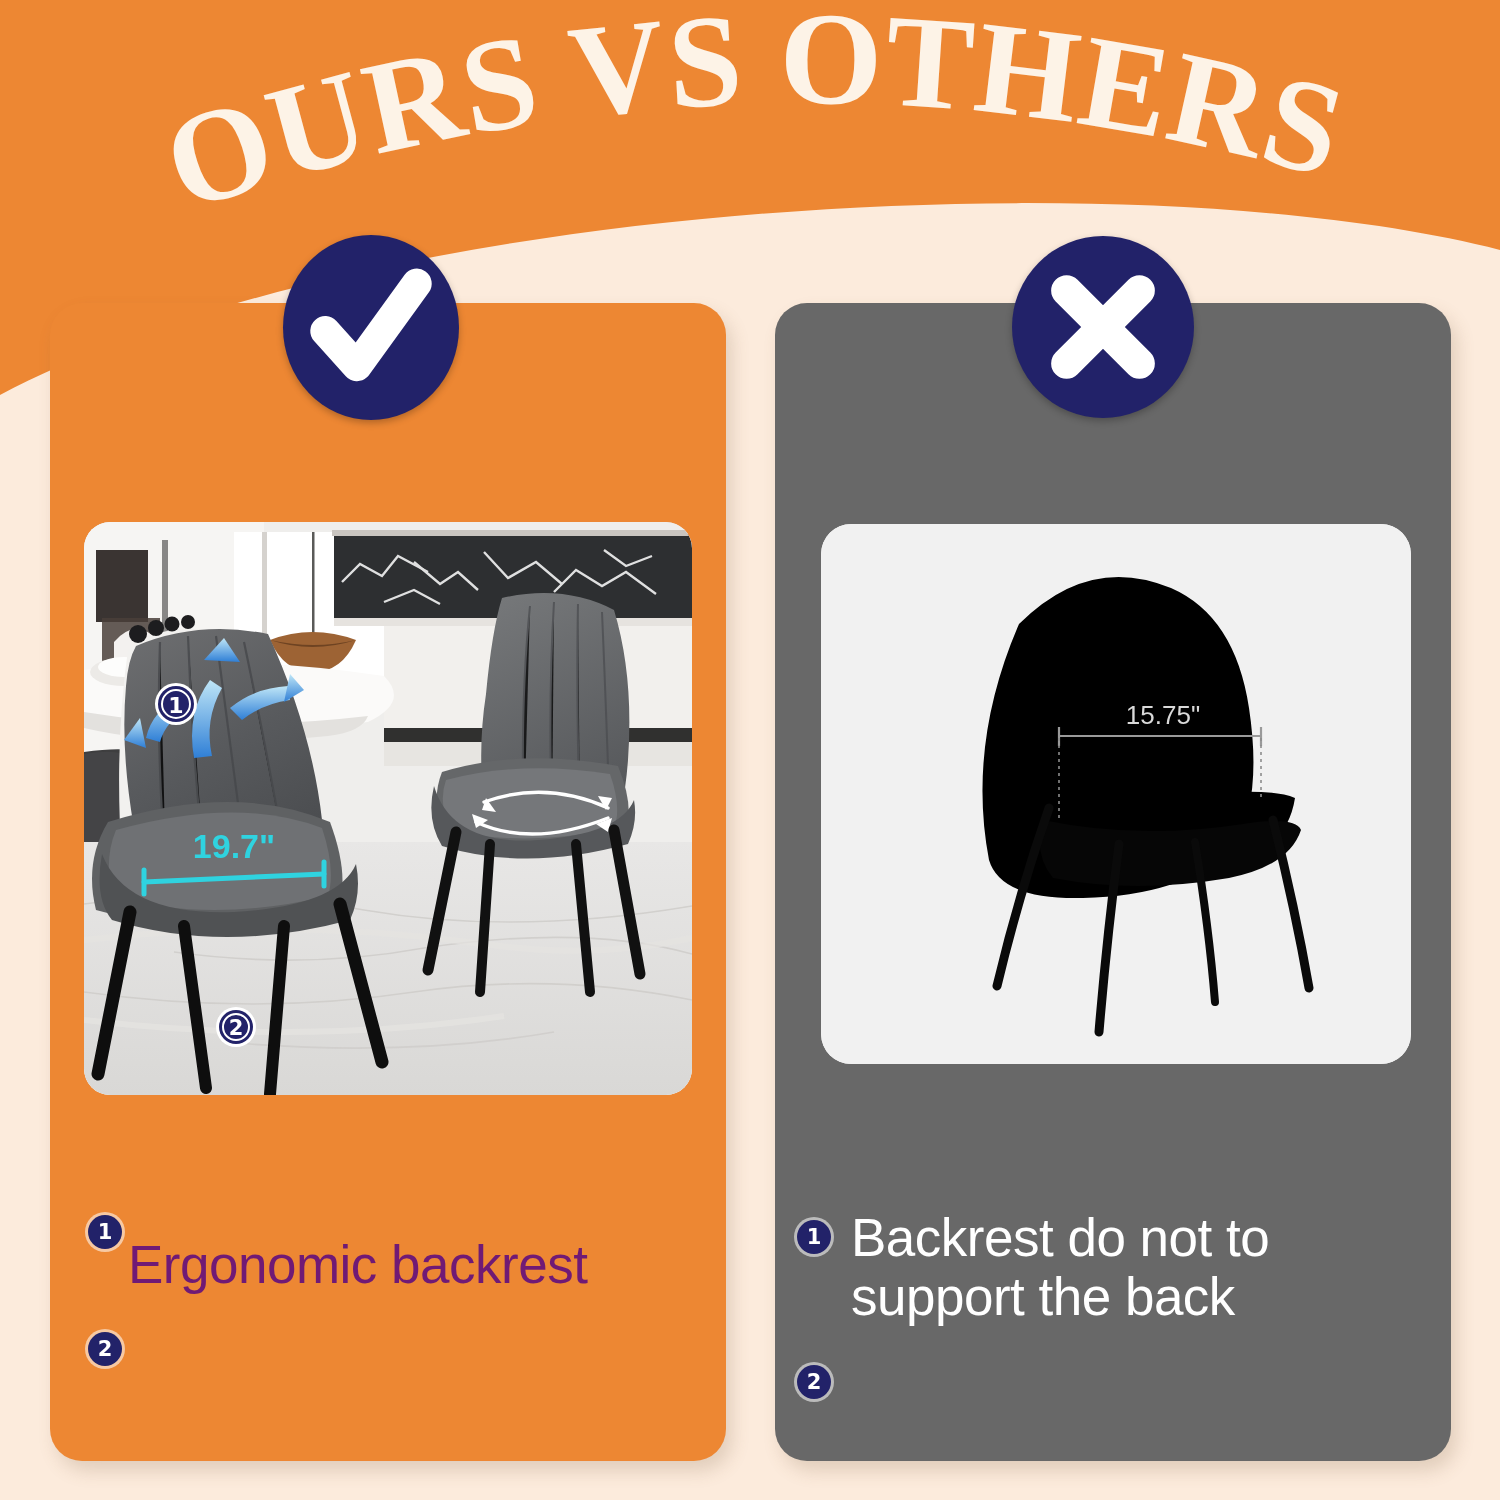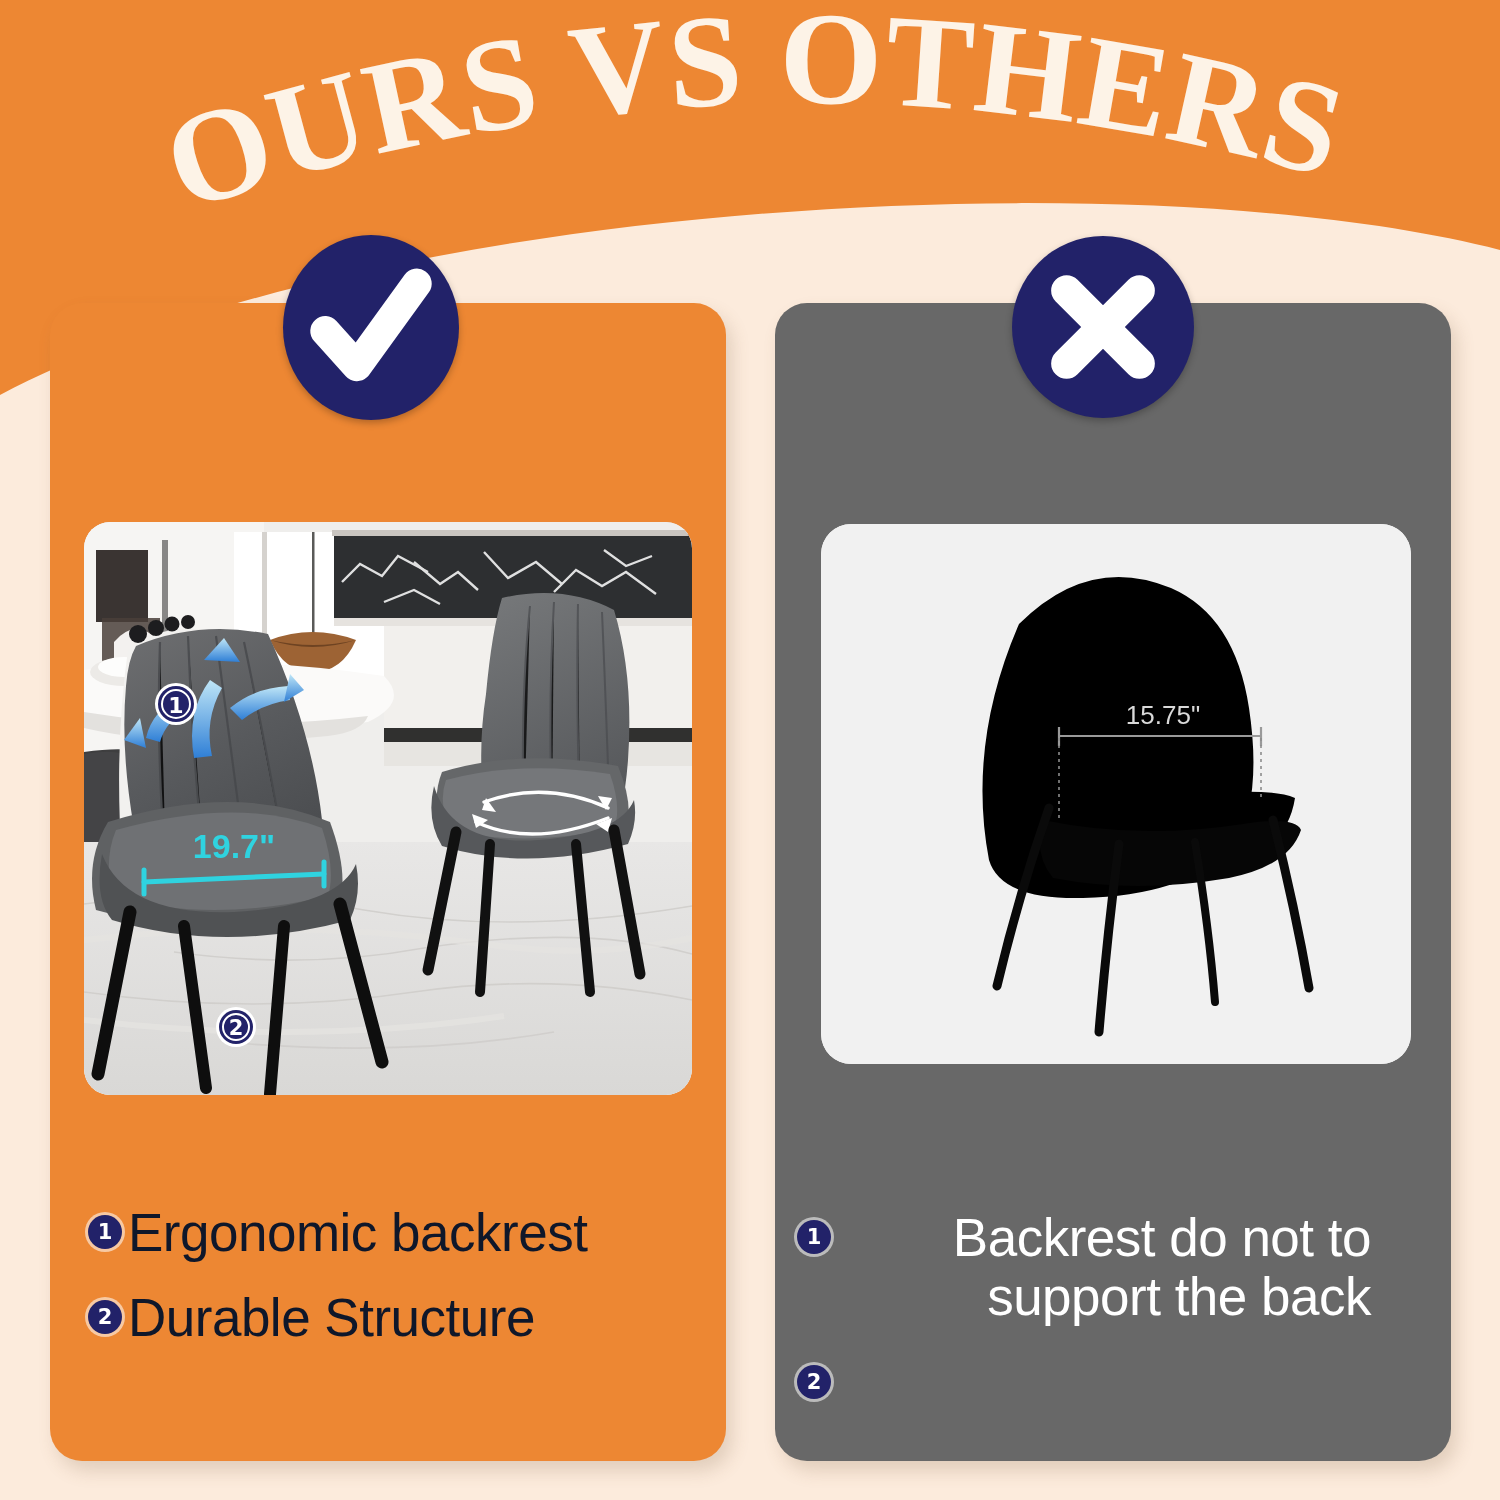--- a/index.html
+++ b/index.html
@@ -81,22 +81,22 @@
   }
   #feat-ours .num{margin-right:6px;}
   #feat-others .num{margin-right:20px;}
 
   .feat-text{
     font-size:53px;
     line-height:1.12;
     font-weight:400;
     letter-spacing:-0.5px;
   }
-  #feat-ours .feat-text{color:#0f172a;}
-  #feat-others .feat-text{color:#ffffff;max-width:520px;text-align:right;}
+  #feat-ours .feat-text{color:#701a75;margin-top:32px;}
+  #feat-others .feat-text{color:#ffffff;max-width:520px;}
 
   
   .dim-label{font-family:"Liberation Sans",sans-serif;}
 </style>
 </head>
 <body>
 
 <div id="header-band">
   <svg width="1500" height="420" viewBox="0 0 1500 420">
     <path d="M0,0 H1500 V250 C1150,160 380,195 0,395 Z" fill="#ed8733"></path>
@@ -301,21 +301,20 @@
     </svg>
   </div>
 
   <div class="feat-list" id="feat-ours">
     <div class="feat-row">
       <span class="num">1</span>
       <span class="feat-text">Ergonomic backrest</span>
     </div>
     <div class="feat-row">
       <span class="num">2</span>
-      <span class="feat-text">Durable Structure</span>
     </div>
   </div>
 </div>
 
 <div class="panel" id="panel-others">
 
   <div class="photo-card" id="photo-others">
     <svg viewBox="0 0 590 540" preserveAspectRatio="none">
       <defs>
         <clipPath id="cardClip2">

